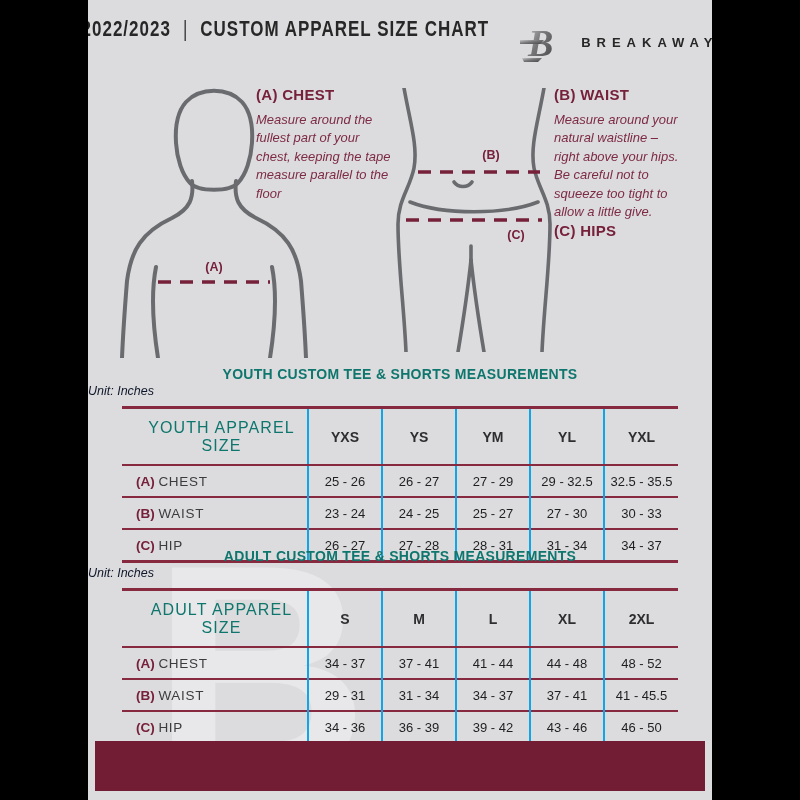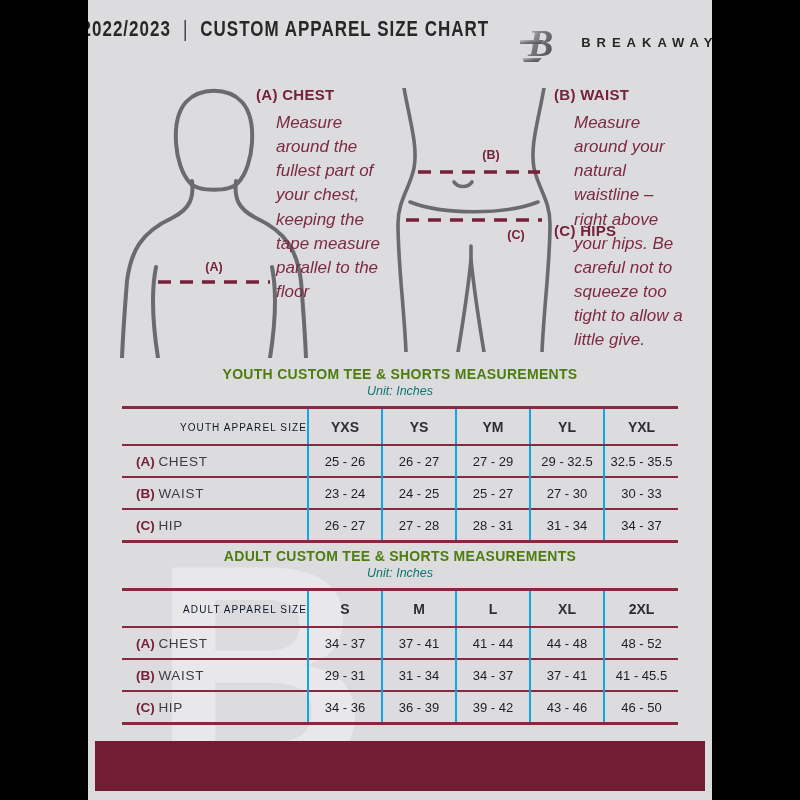--- a/index.html
+++ b/index.html
@@ -23,36 +23,36 @@
 
   
   .figure { position:absolute; z-index:1; }
   .fig-upper { left:26px; top:84px; }
   .fig-lower { left:300px; top:88px; }
   .guide-block { position:absolute; z-index:2; }
   .guide-chest { left:168px; top:86px; width:136px; }
   .guide-waist { left:466px; top:86px; width:132px; }
   .guide-hips  { left:466px; top:222px; width:138px; }
   .guide-heading { font-size:15px; font-weight:700; color:#76203a; margin-bottom:8px; letter-spacing:0.3px; }
-  .guide-text { font-size:17px; font-style:italic; color:#7d2a44; line-height:1.42;margin-left:20px; }
+  .guide-text { font-size:13px; font-style:italic; color:#7d2a44; line-height:1.42; }
 
   
   .tbl-section { position:absolute; left:0; width:100%; z-index:1; }
   .youth-section { top:366px; }
   .adult-section { top:548px; }
-  .tbl-title { text-align:center; font-weight:700; font-size:14px; color:#4d7c0f; letter-spacing:0.3px; }
-  .tbl-unit { text-align:center; font-style:italic; font-size:12.5px; color:#0f766e; margin:2px 0 8px; }
+  .tbl-title { text-align:center; font-weight:700; font-size:14px; color:#0f766e; letter-spacing:0.3px; }
+  .tbl-unit { text-align:left; font-style:italic; font-size:12.5px; color:#0f172a; margin:2px 0 8px; }
   table { border-collapse:collapse; width:556px; margin:0 auto; table-layout:fixed;
           border-top:3px solid #87293f; border-bottom:3px solid #87293f; background:transparent; }
   col.label-col { width:186px; }
   col.size-col { width:74px; }
   th, td { background:transparent; }
   thead th { border-bottom:2px solid #87293f; padding:10px 0 9px; }
-  th.row-head { text-align:right; padding-left:14px; font-weight:400; font-size:10px;
-                letter-spacing:1.1px; color:#0f172a; }
+  th.row-head { text-align:center; padding-left:14px; font-weight:400; font-size:16px;
+                letter-spacing:1.1px; color:#0f766e; }
   th.size-head { font-weight:700; font-size:14px; color:#2e2e30; text-align:center; }
   tbody td { padding:8px 0 7px; font-size:13px; }
   tbody tr + tr td { border-top:2px solid #87293f; }
   th + th, td + td { border-left:2px solid #0ea5e9; }
   td.row-label { text-align:left; padding-left:14px; }
   td.row-label .prefix { font-weight:700; color:#76203a; font-size:13.5px; }
   td.row-label .name { color:#3c3c3e; font-size:13.5px; letter-spacing:0.7px; }
   td.value { text-align:center; color:#1f1f21; font-size:13px;margin-top:8px; }
 
   

